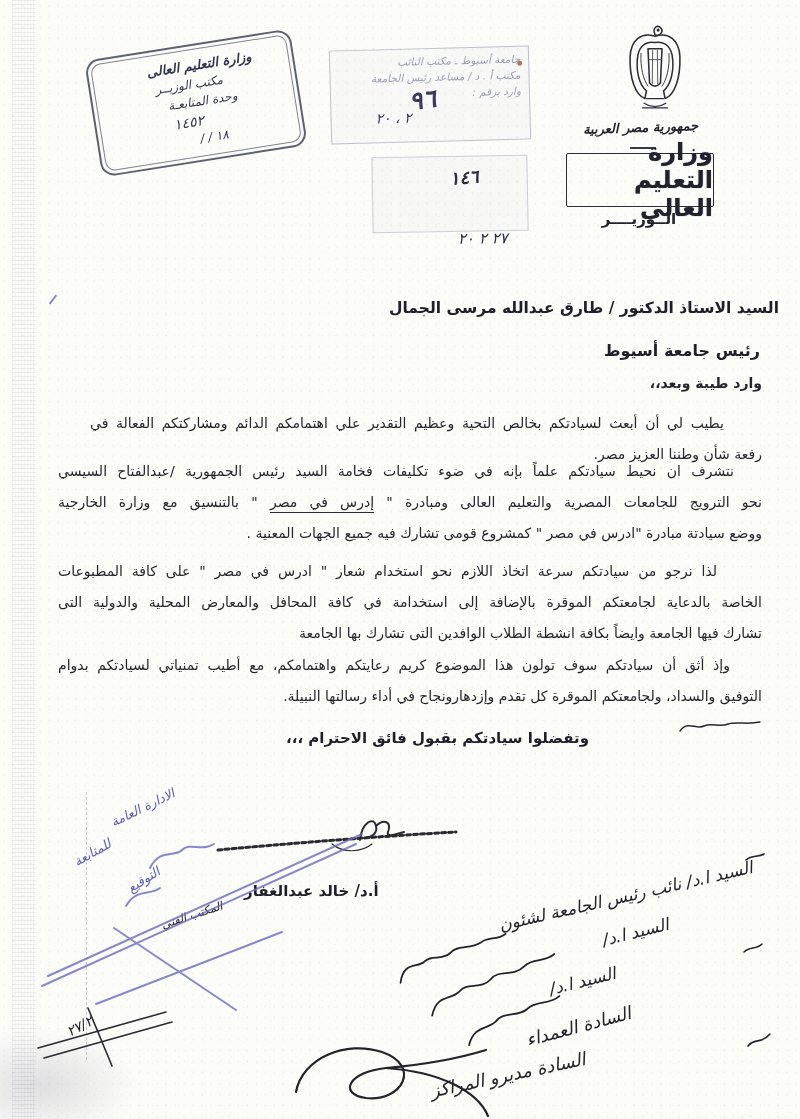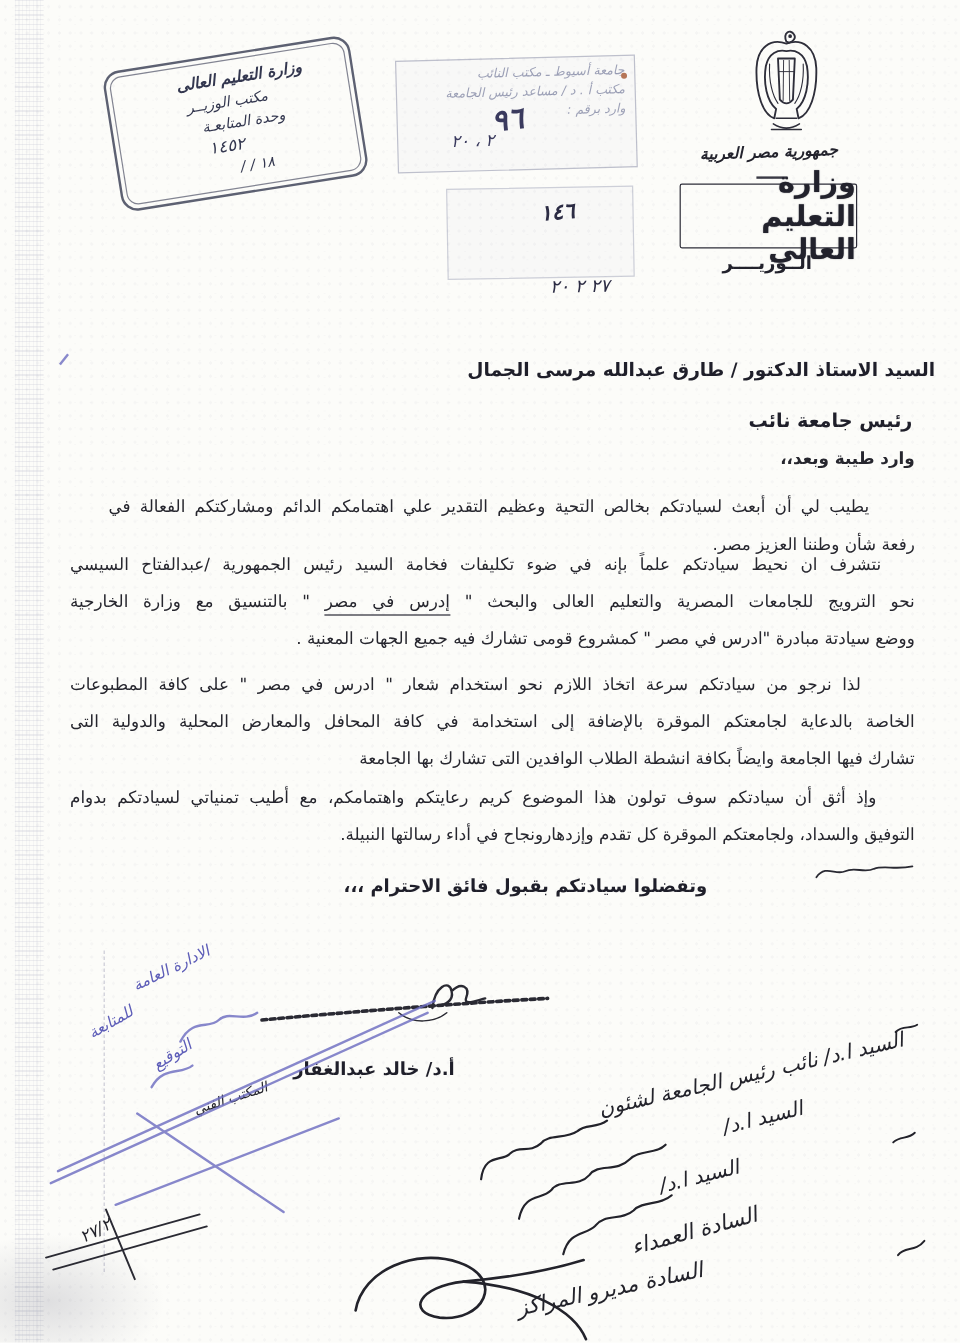--- a/index.html
+++ b/index.html
@@ -132,31 +132,31 @@
       <path d="M42,36 L41.5,79 M48,36 L48.5,79 M37,48 L53,48" stroke-width="1"></path>
       <path d="M34,98 L56,98 M31,104 Q45,113 59,104 M29,110 L61,110" stroke-width="1.6"></path>
     </svg>
   </div>
   <div class="abs republic">جمهورية مصر العربية</div>
   <div class="abs lh-divider"></div>
   <div class="abs ministry-box">وزارة التعليم العالي</div>
   <div class="abs minister-label">الــوزيــــر</div>
 
   <div class="abs recipient-1">السيد الاستاذ الدكتور / طارق عبدالله مرسى الجمال</div>
-  <div class="abs recipient-2">رئيس جامعة نائب</div>
+  <div class="abs recipient-2">رئيس جامعة أسيوط</div>
   <div class="abs salutation">وارد طيبة وبعد،،</div>
 
   <div class="para" style="top:408px;margin-left:32px;">
     <div class="bl ind38">يطيب لي أن أبعث لسيادتكم بخالص التحية وعظيم التقدير علي اهتمامكم الدائم ومشاركتكم الفعالة في</div>
     <div class="bl endline">رفعة شأن وطننا العزيز مصر.</div>
   </div>
 
   <div class="para" style="top:456px;">
     <div class="bl ind28">نتشرف ان نحيط سيادتكم علماً بإنه في ضوء  تكليفات  فخامة السيد رئيس الجمهورية /عبدالفتاح السيسي</div>
-    <div class="bl"><span>نحو الترويج للجامعات المصرية والتعليم العالى والبحث " </span><span class="u">إدرس في مصر</span><span> " بالتنسيق مع وزارة الخارجية</span></div>
+    <div class="bl"><span>نحو الترويج للجامعات المصرية والتعليم العالى ومبادرة " </span><span class="u">إدرس في مصر</span><span> " بالتنسيق مع وزارة الخارجية</span></div>
     <div class="bl endline">ووضع سيادتة مبادرة "ادرس في مصر " كمشروع قومى تشارك فيه جميع الجهات المعنية .</div>
   </div>
 
   <div class="para" style="top:556px;">
     <div class="bl ind45">لذا نرجو من سيادتكم سرعة اتخاذ اللازم نحو استخدام شعار " ادرس في مصر " على كافة المطبوعات</div>
     <div class="bl">الخاصة بالدعاية لجامعتكم الموقرة بالإضافة إلى استخدامة في كافة المحافل والمعارض المحلية والدولية التى</div>
     <div class="bl endline">تشارك فيها الجامعة وايضاً بكافة انشطة الطلاب الوافدين التى تشارك بها الجامعة</div>
   </div>
 
   <div class="para" style="top:650px;">

